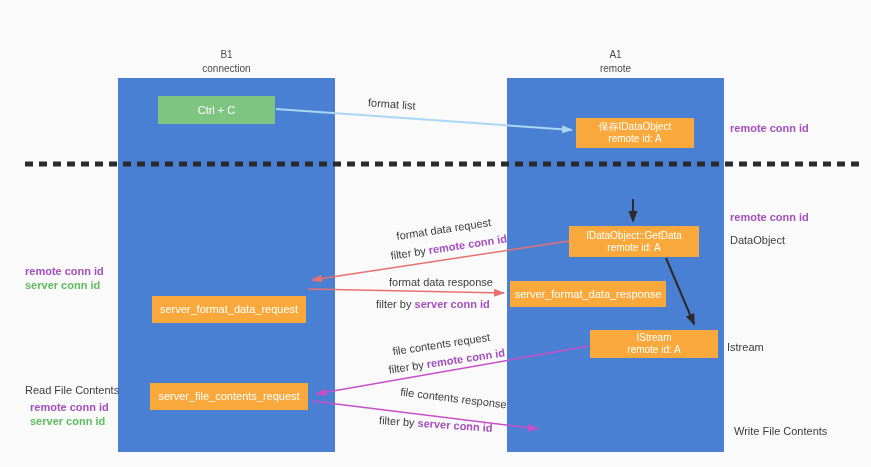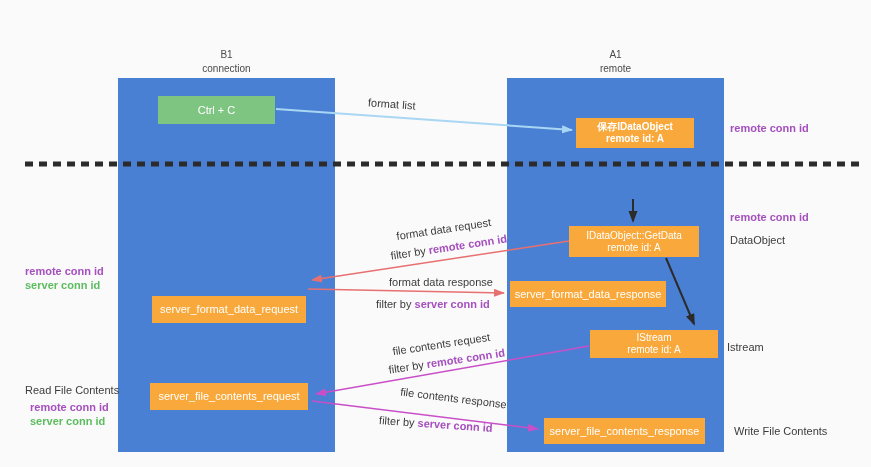--- a/index.html
+++ b/index.html
@@ -97,21 +97,21 @@
 
     <line x1="589" y1="346" x2="316" y2="394" style="stroke:var(--arrow-magenta)" stroke-width="1.5" marker-end="url(#ah-mag)"></line>
 
     <line x1="312" y1="401" x2="538" y2="429" style="stroke:var(--arrow-magenta)" stroke-width="1.5" marker-end="url(#ah-mag)"></line>
   </svg>
 
   <div class="node green" style="left:158px;top:96px;width:117px;height:28px;">
     <span>Ctrl + C</span>
   </div>
 
-  <div class="node orange small" style="left:576px;top:118px;width:118px;height:30px;font-weight:bold;">
+  <div class="node orange small" style="left:576px;top:118px;width:118px;height:30px;">
     <span>保存IDataObject</span>
     <span>remote id: A</span>
   </div>
 
 
   <div class="node orange small" style="left:569px;top:226px;width:130px;height:31px;">
     <span>IDataObject::GetData</span>
     <span>remote id: A</span>
   </div>
 
@@ -125,23 +125,20 @@
 
   <div class="node orange small" style="left:590px;top:330px;width:128px;height:28px;">
     <span>IStream</span>
     <span>remote id: A</span>
   </div>
 
   <div class="node orange" style="left:150px;top:383px;width:158px;height:27px;text-align:right;">
     <span>server_file_contents_request</span>
   </div>
 
-  <div class="node orange" style="left:544px;top:418px;width:161px;height:26px;">
-    <span>server_file_contents_response</span>
-  </div>
 
   <div class="lbl rot-dn1" style="left:368px;top:98px;">format list</div>
 
   <div class="lbl rot-up" style="left:396px;top:223px;">format data request</div>
   <div class="lbl rot-up" style="left:390px;top:241px;">
     <span>filter by </span><span class="purple">remote conn id</span>
   </div>
 
   <div class="lbl" style="left:389px;top:276px;">format data response</div>
   <div class="lbl" style="left:376px;top:298px;">

